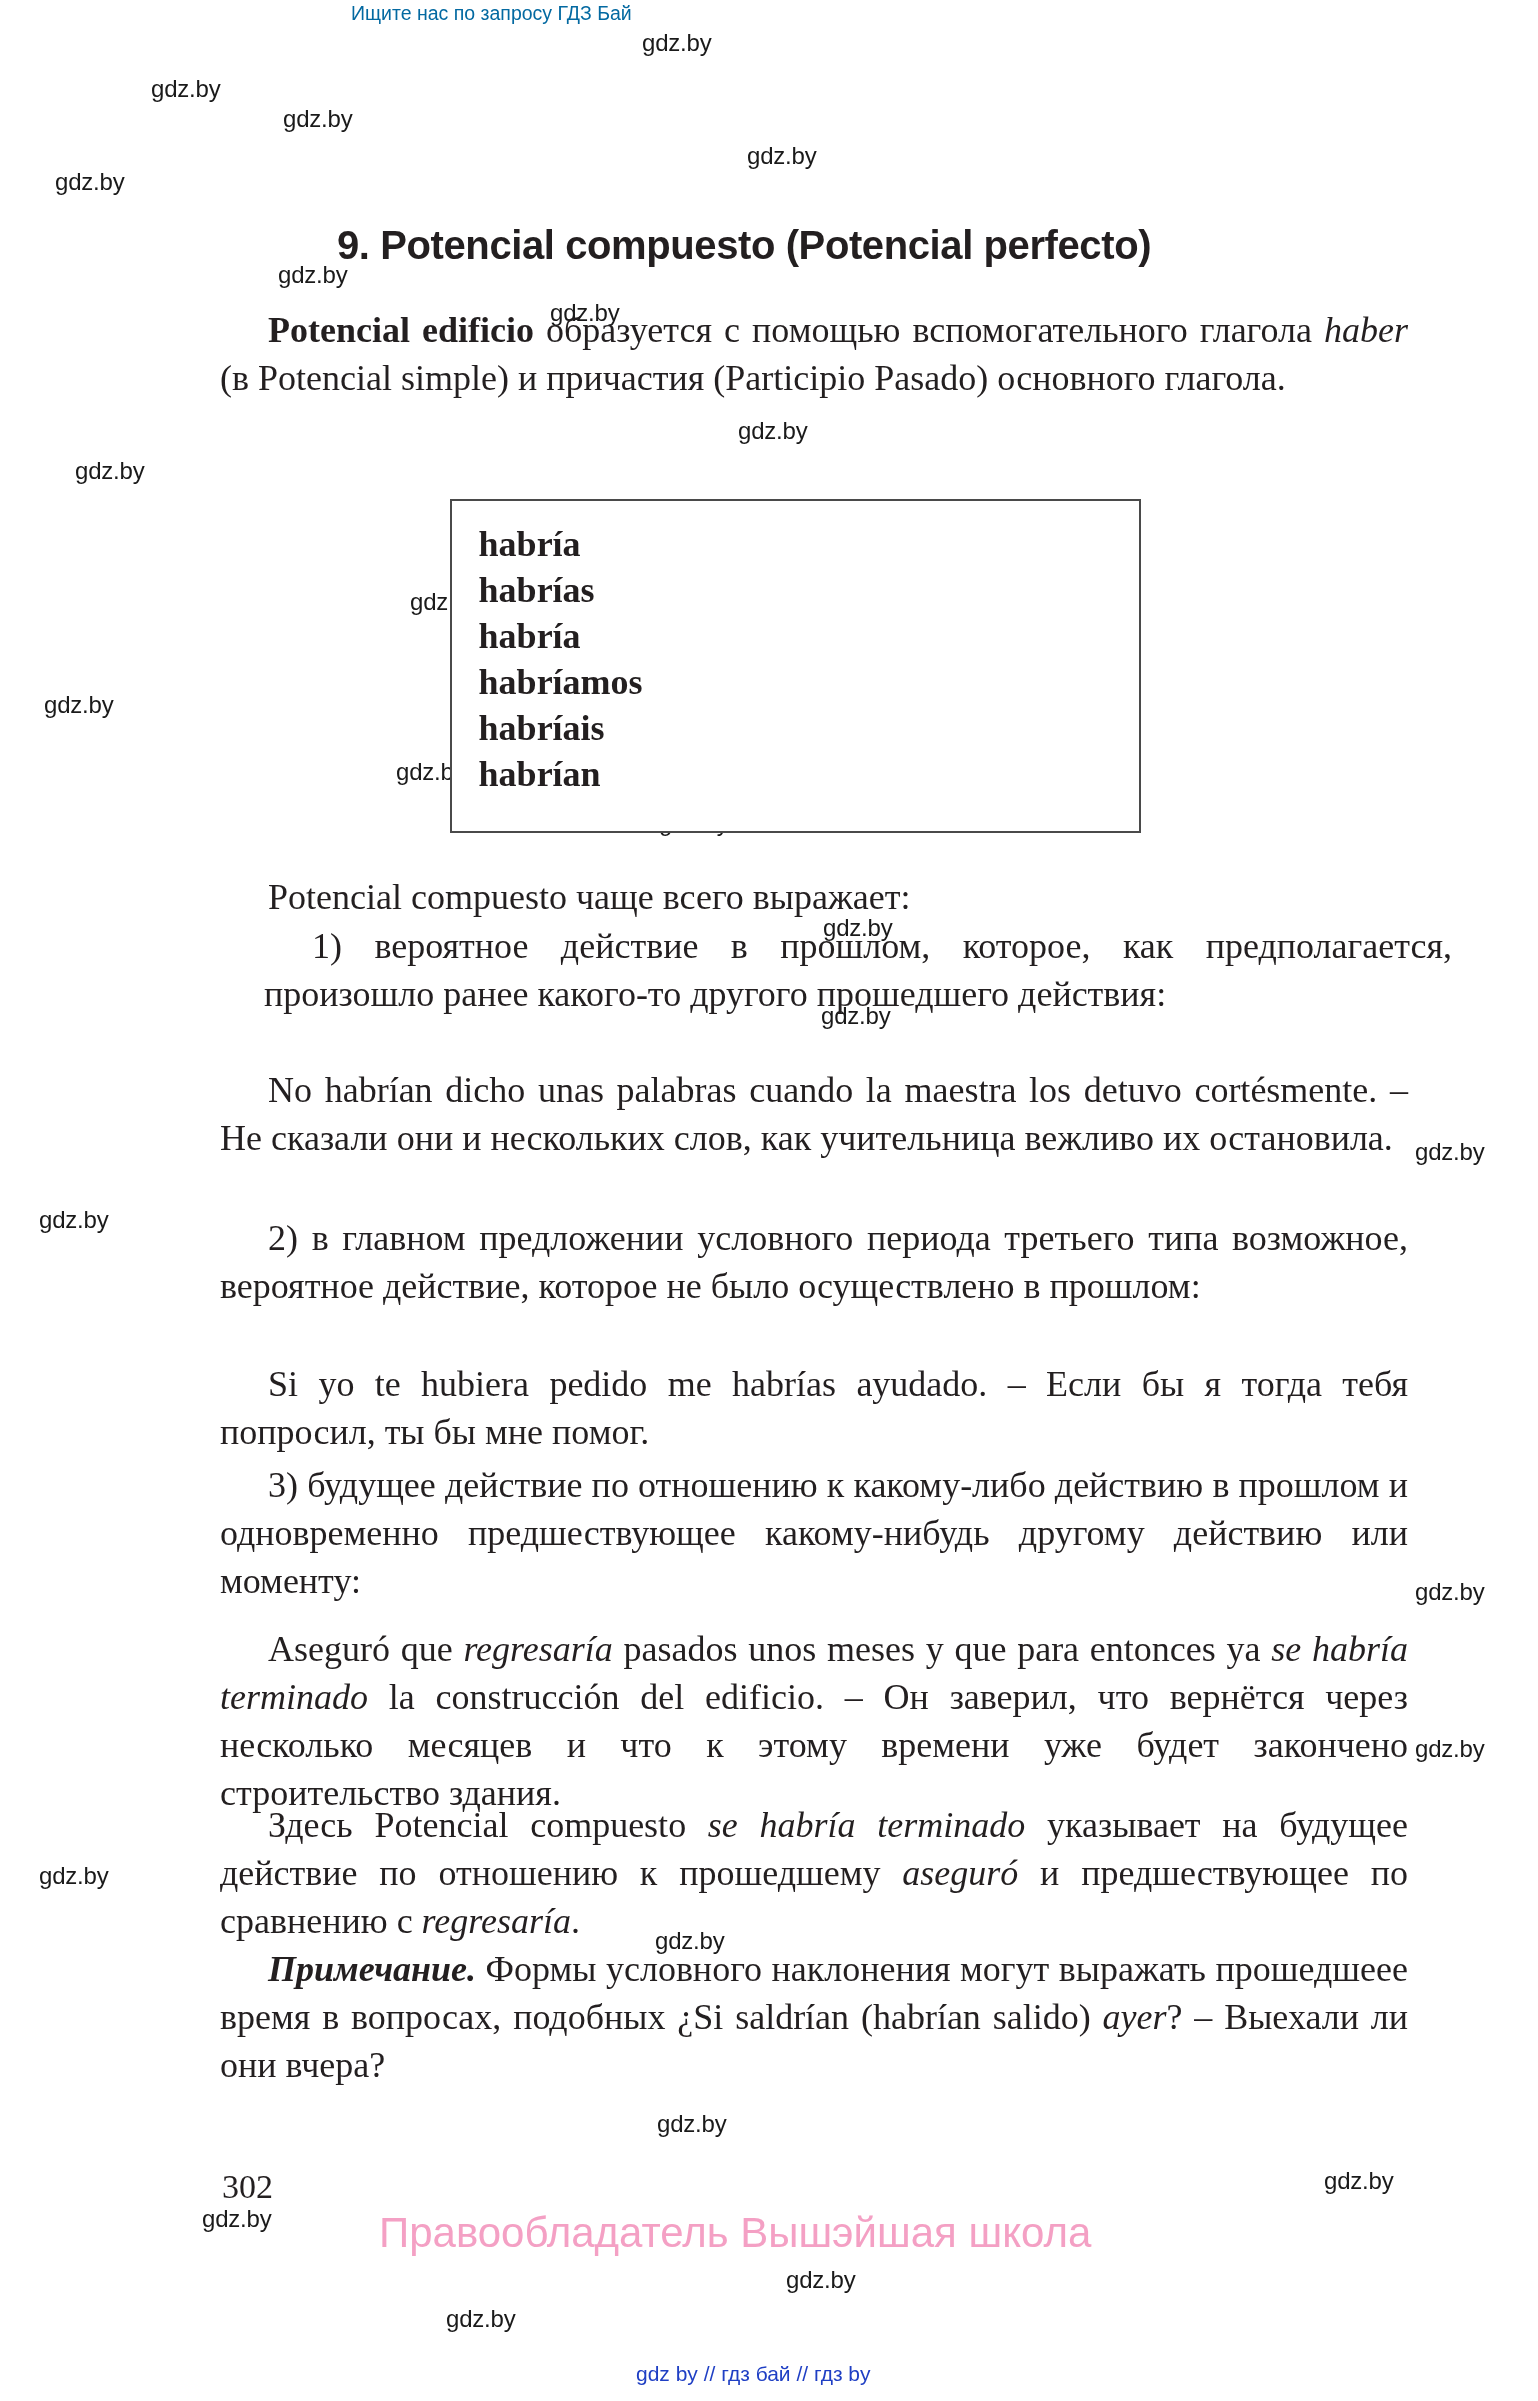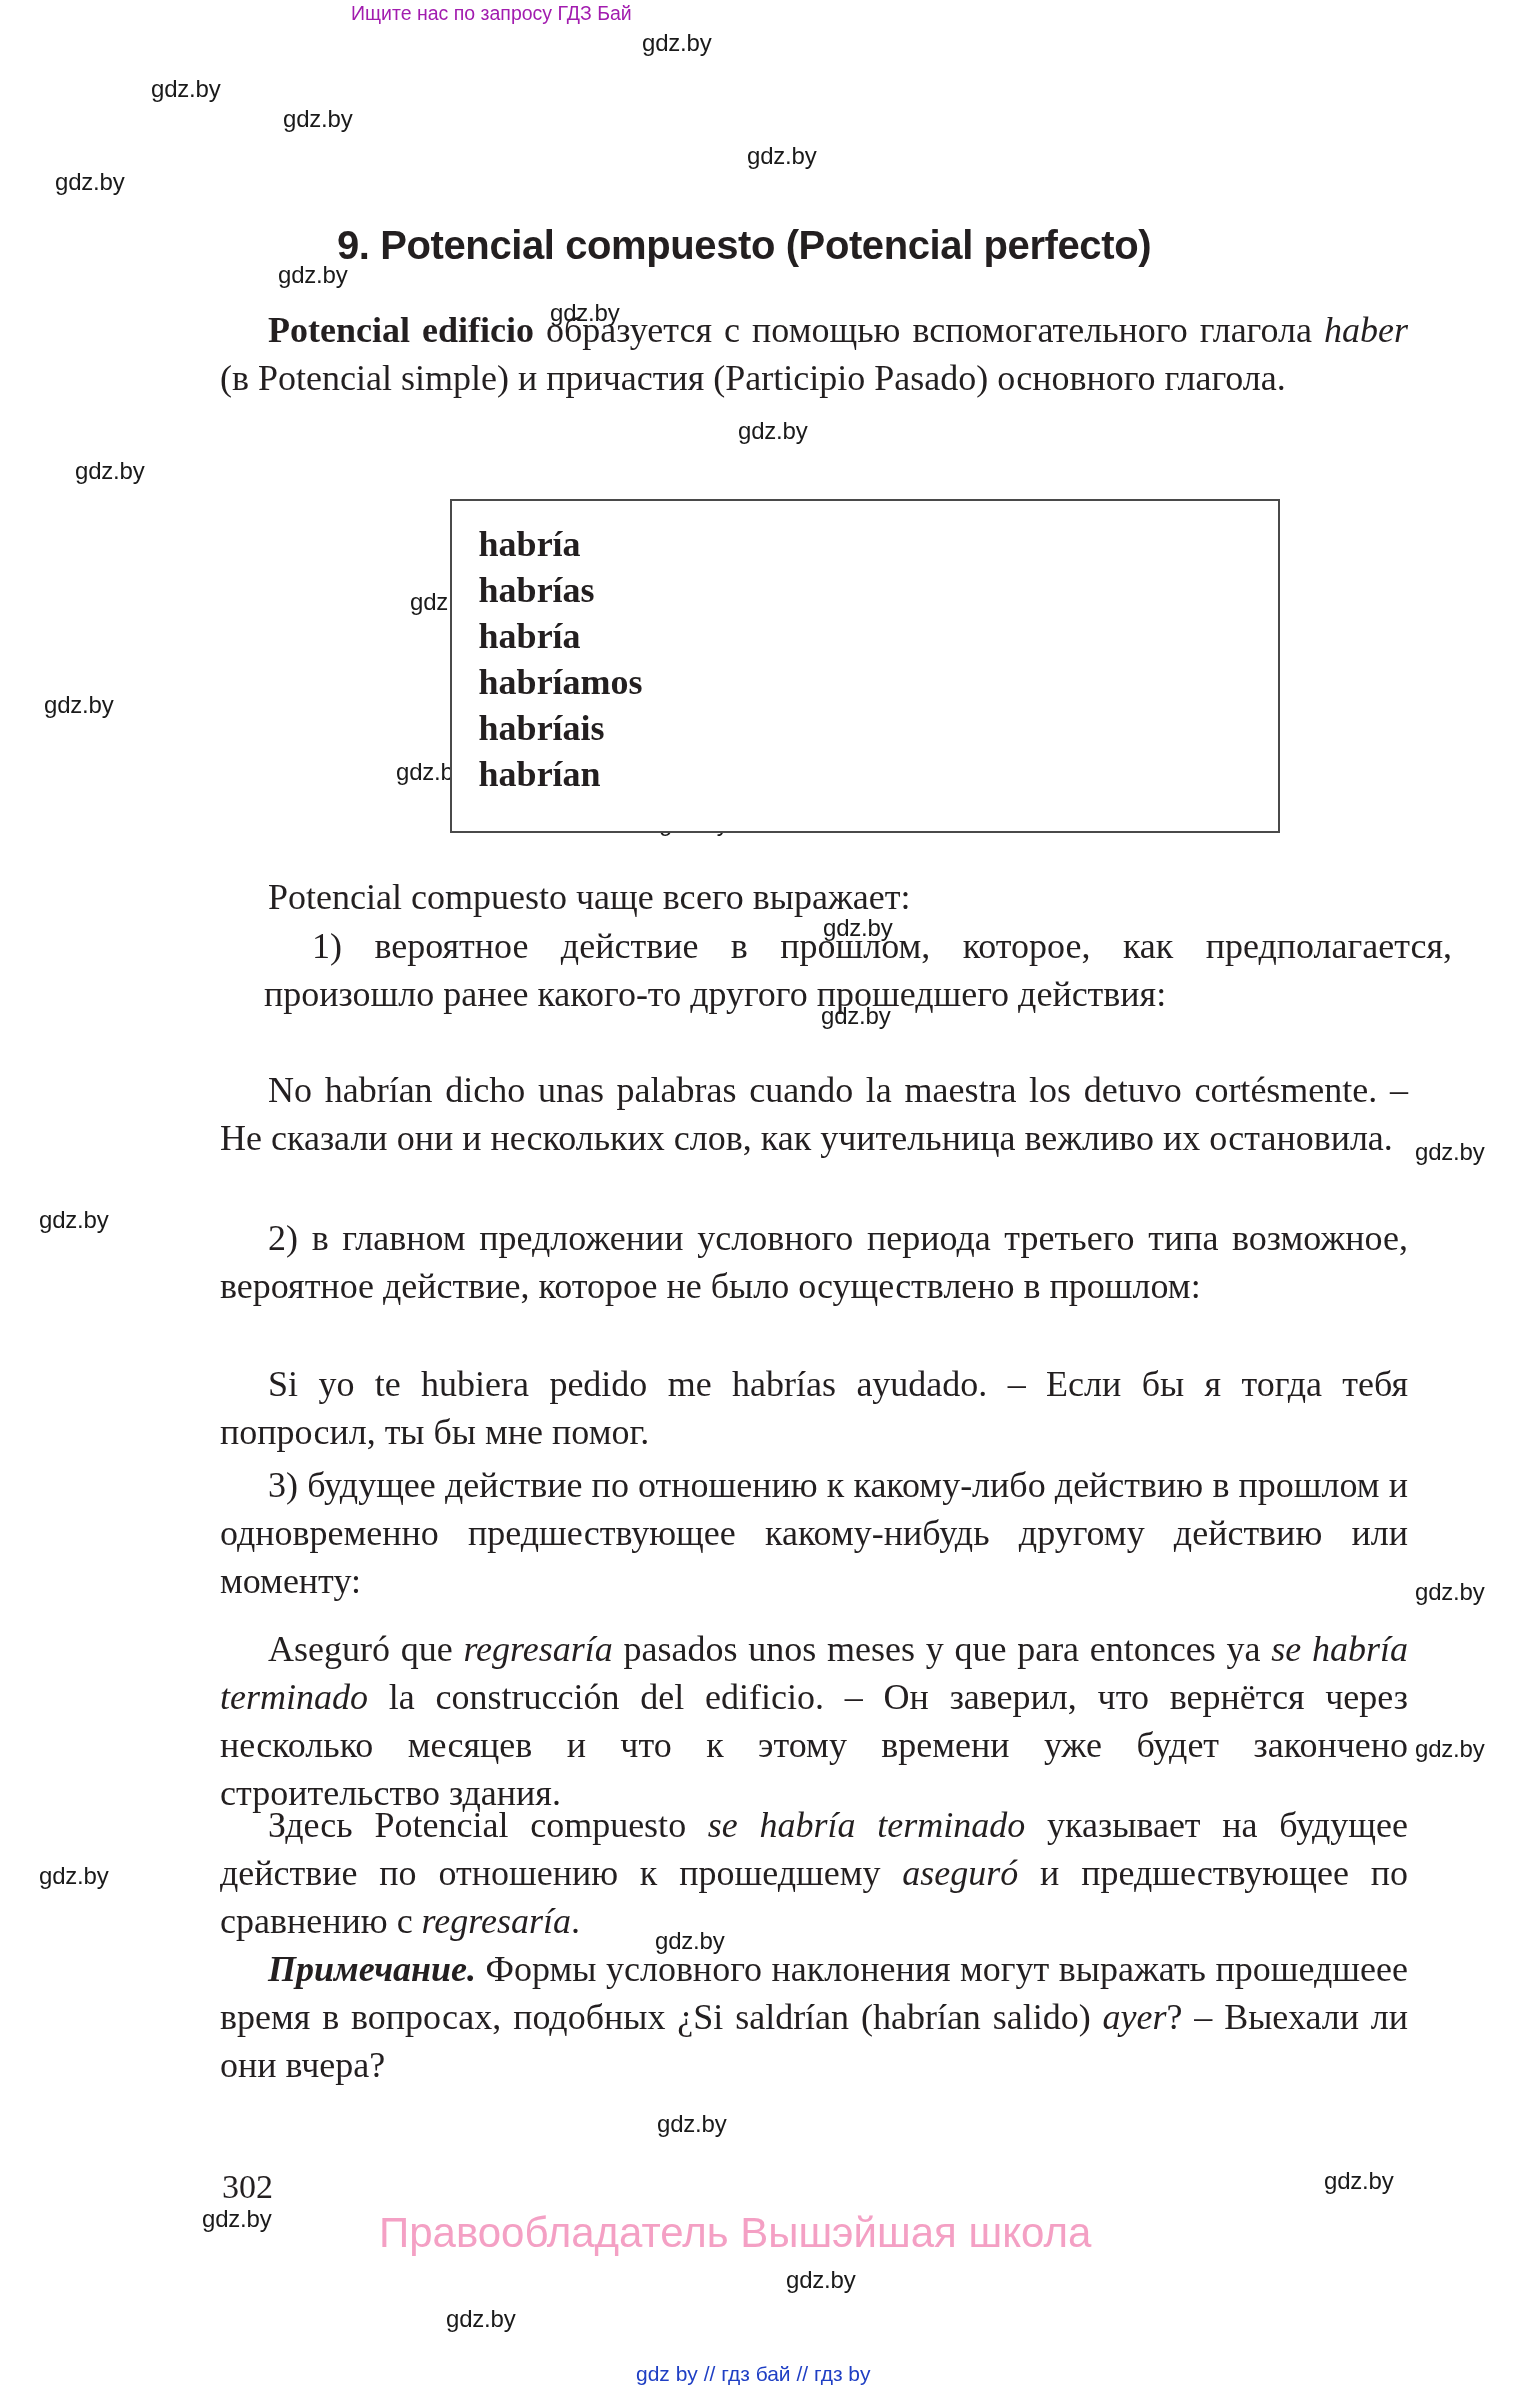--- a/index.html
+++ b/index.html
@@ -22,21 +22,21 @@
     font-family: "Liberation Sans", sans-serif;
     color: #1a1a1a;
     font-size: 24px;
     white-space: nowrap;
     letter-spacing: -0.2px;
     user-select: none;
   }
   .wm-green {
     position: absolute;
     font-family: "Liberation Sans", sans-serif;
-    color: #a21caf;
+    color: #0369a1;
     font-size: 19.5px;
     white-space: nowrap;
     font-weight: 400;
   }
   .wm-pink {
     position: absolute;
     font-family: "Liberation Sans", sans-serif;
     color: #f4a0c4;
     font-size: 42px;
     white-space: nowrap;
@@ -77,21 +77,21 @@
 
   b.bld { font-weight: bold; }
   i.itl { font-style: italic; }
   .bi   { font-weight: bold; font-style: italic; }
 
   
   .conj-box {
     position: absolute;
     left: 450px;
     top: 499px;
-    width: 830px;
+    width: 691px;
     height: 334px;
     border: 2.7px solid #4a4a4a;
     box-sizing: border-box;
     background: #ffffff;
   }
   .conj-inner {
     position: relative;
     width: 100%;
     height: 100%;
   }

